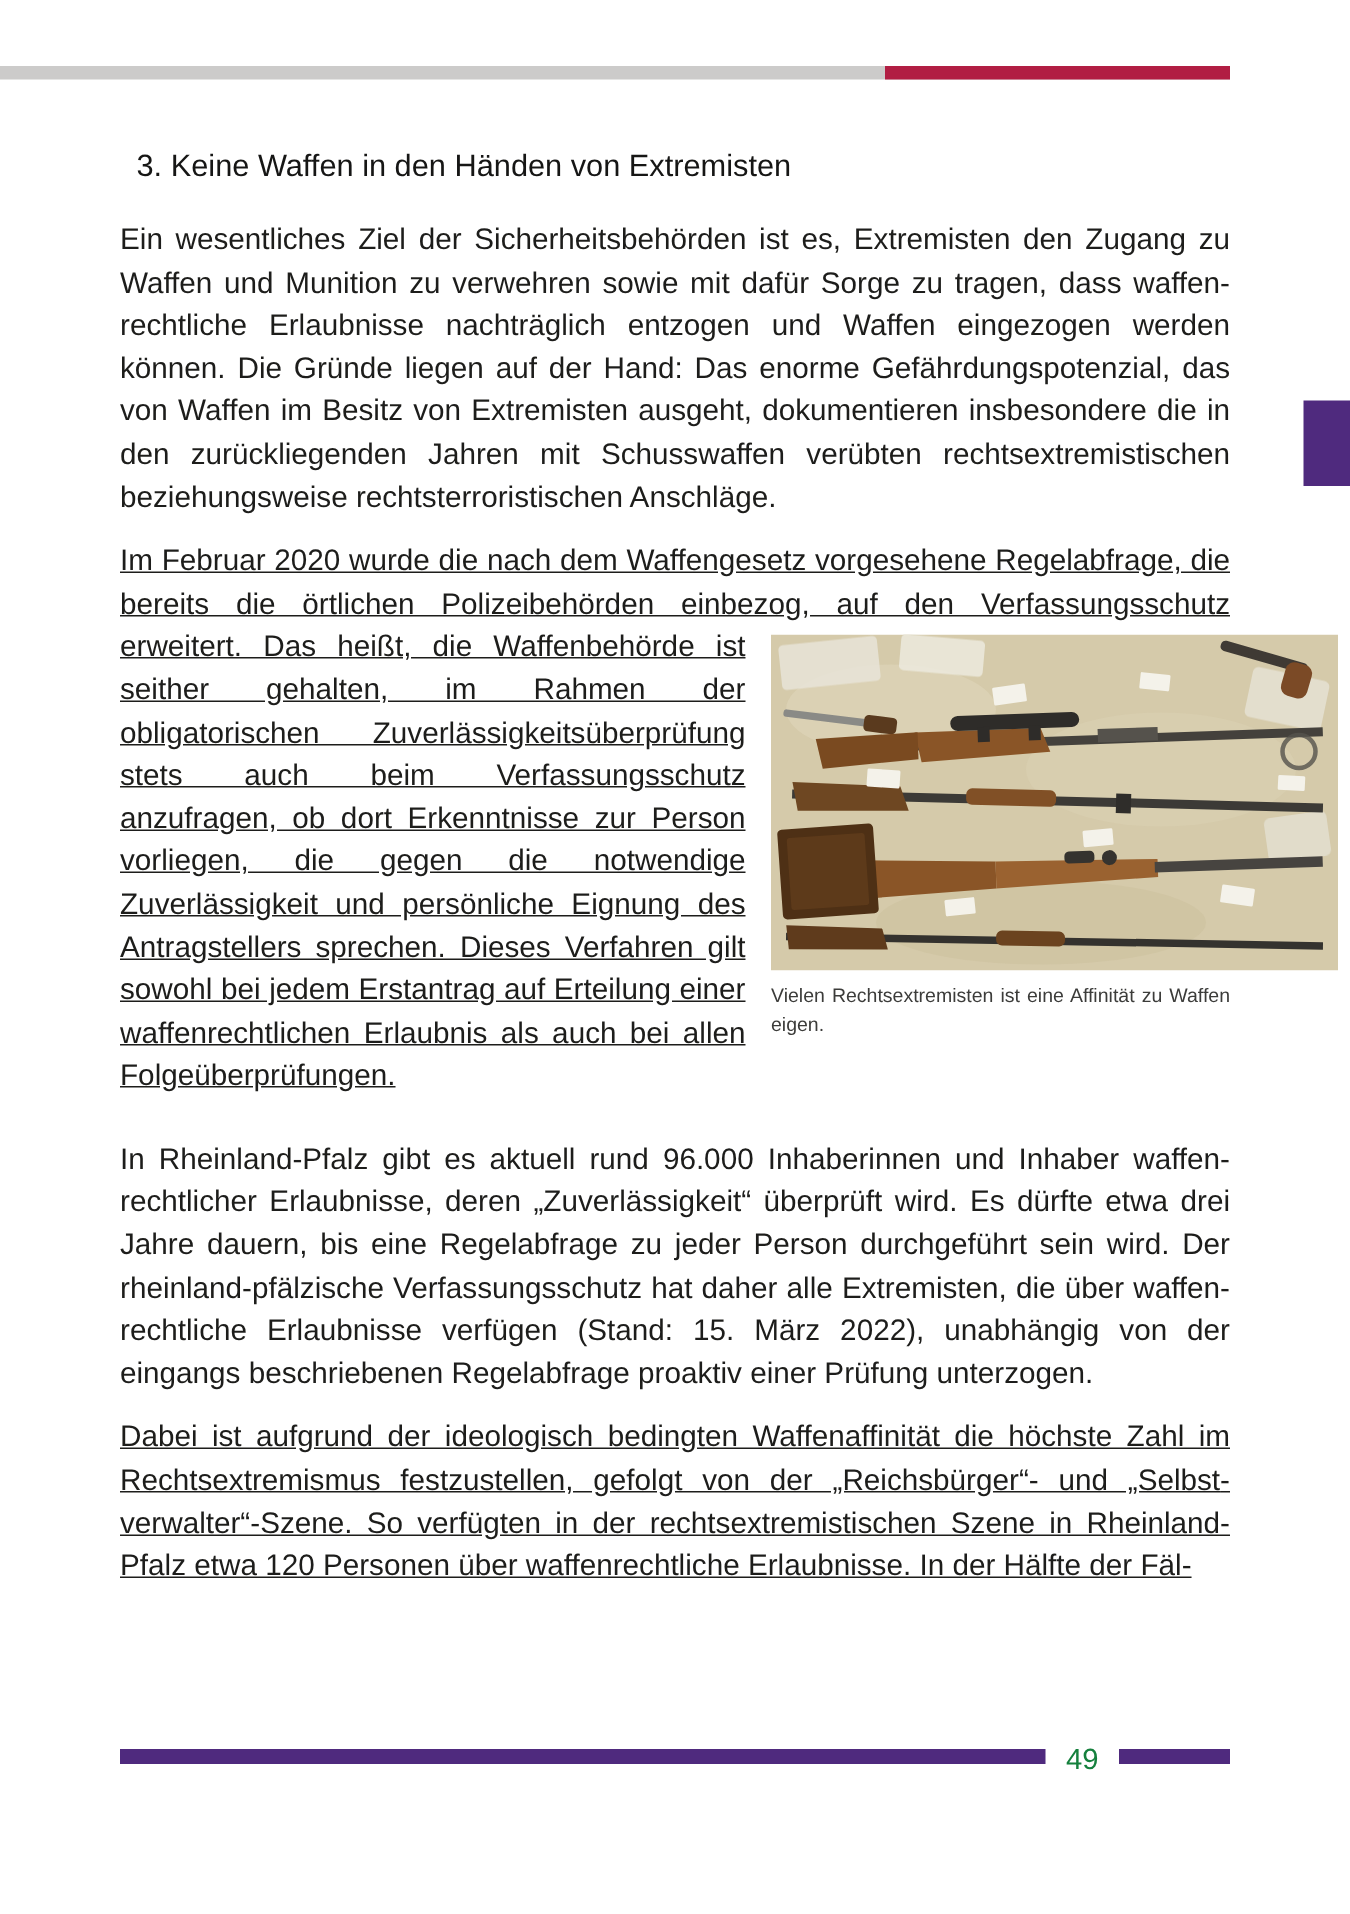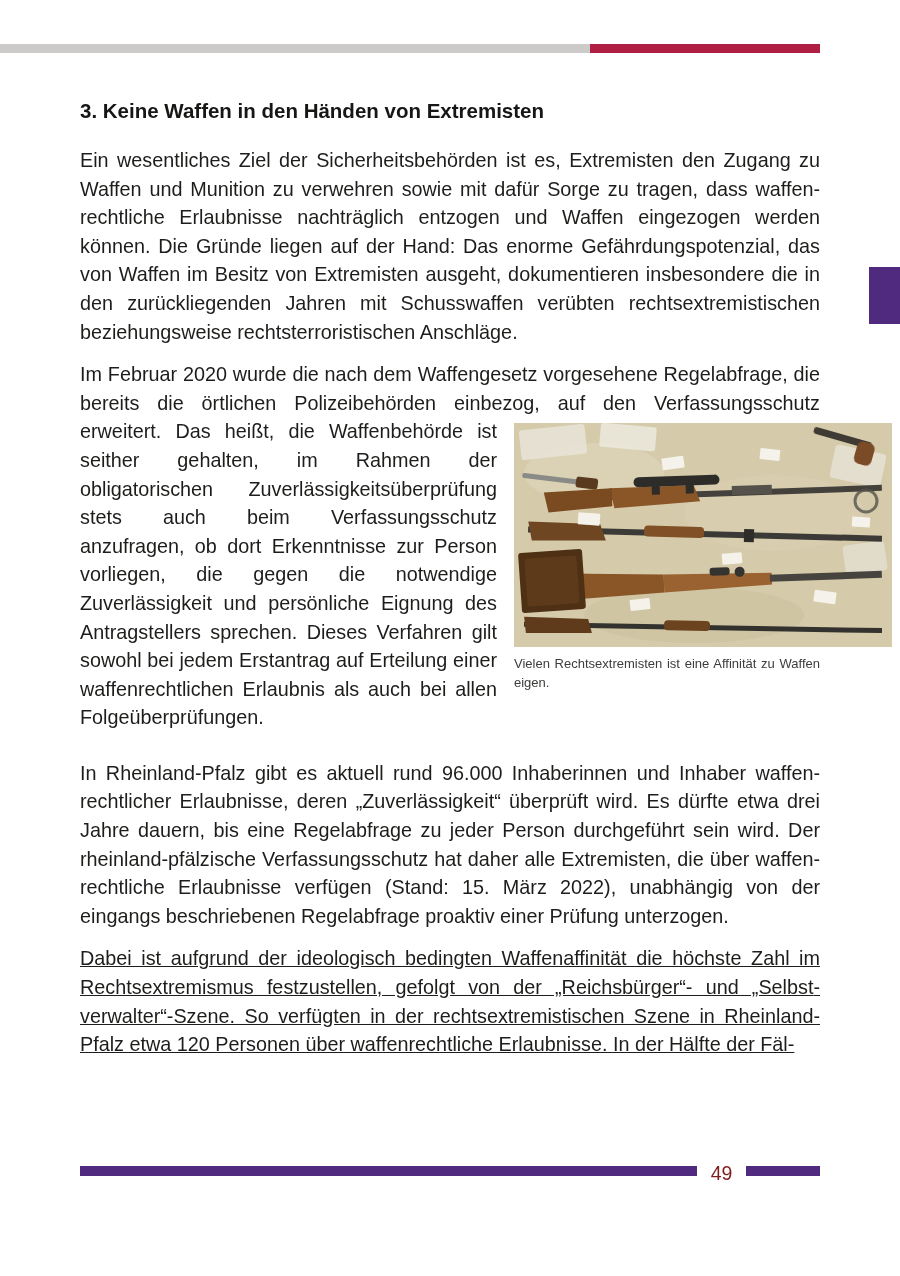--- a/index.html
+++ b/index.html
@@ -30,30 +30,30 @@
     position: absolute; right: 0; top: 267px;
     width: 31px; height: 57px;
     background: var(--accent_purple, #4f2a7e);
   }
 
   
   .content {
     position: absolute; left: 80px; top: 98px; width: 740px;
   }
   .heading {
-    font-size: 20.5px; font-weight: bold; line-height: 26px;
-    margin: 0 0 22px 0; color: #161615;
+    font-size: 20.5px; font-weight: normal; line-height: 26px;
+    margin: 0 0 22px 11px; color: #161615;
   }
   .body {
     font-size: 19.8px; line-height: 28.6px;
     text-align: justify;
     hyphens: auto; -webkit-hyphens: auto;
     margin: 0 0 14px 0;
   }
-  .para2 { margin-bottom: 27px; }
+  .para2 { margin-bottom: 27px; text-decoration: underline; }
   .para4 { margin-bottom: 0; text-decoration: underline; }
 
   
   .figure {
     display: block;
     float: right;
     width: 306px;
     margin: 6px 0 6px 17px;
   }
   .figure svg { display: block; }
@@ -77,21 +77,21 @@
 
   
   .footer-bar-left {
     position: absolute; left: 80px; top: 1166px;
     width: 617px; height: 10px;
     background: var(--accent_purple, #4f2a7e);
   }
   .page-number {
     position: absolute; left: 697px; top: 1162px;
     width: 49px; text-align: center;
-    font-size: 19.5px; color: #7f1d1d;
+    font-size: 19.5px; color: #15803d;
   }
   .footer-bar-right {
     position: absolute; left: 746px; top: 1166px;
     width: 74px; height: 10px;
     background: var(--accent_purple, #4f2a7e);
   }
 </style>
 </head>
 <body>
 

